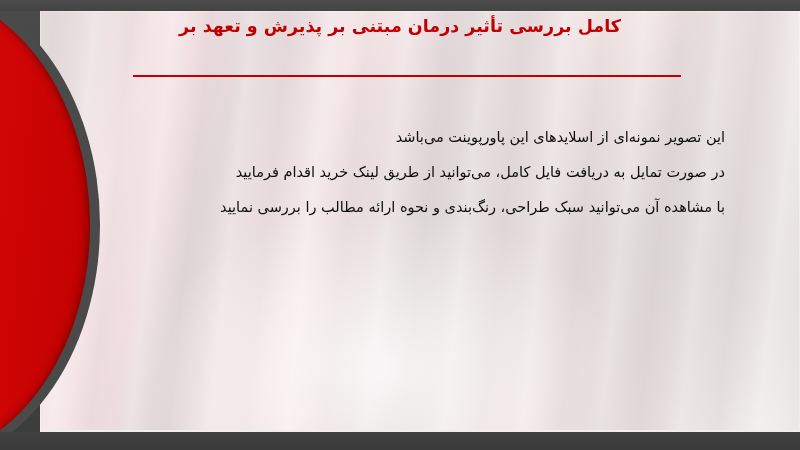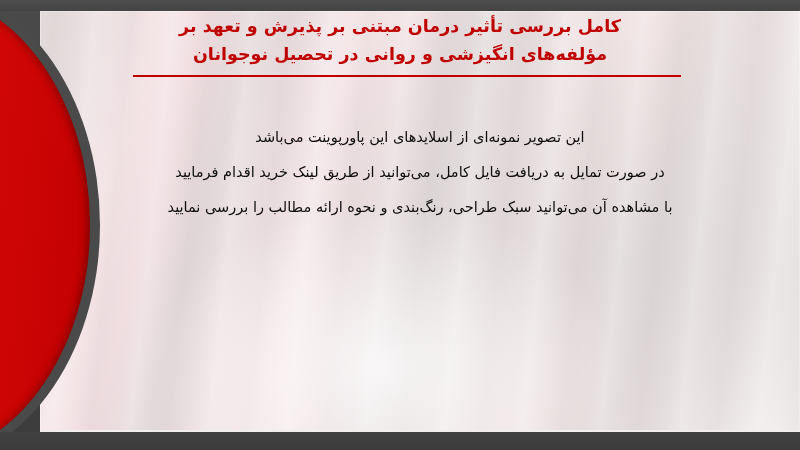--- a/index.html
+++ b/index.html
@@ -132,21 +132,21 @@
     border-top: 2px solid #c00000;
   }
 
   
   .body-block {
     position: absolute;
     right: 75px;
     top: 120px;
     width: 610px;
     direction: rtl;
-    text-align: center;
+    text-align: right;
   }
   .body-line {
     color: #0d0d0d;
     font-size: 14.5px;
     line-height: 35px;
     white-space: nowrap;
   }
 
   
   .bottom-band {
@@ -188,21 +188,20 @@
   </div>
 
   <div class="red-arc-outline"></div>
   <div class="red-arc"></div>
   <div class="red-arc-shadow"></div>
 
   <div class="top-band"></div>
 
   <div class="title-block">
     <div class="title-line">کامل بررسی تأثیر درمان مبتنی بر پذیرش و تعهد بر</div>
-    <div class="title-line">مؤلفه‌های انگیزشی و روانی در تحصیل نوجوانان</div>
   </div>
   <div class="title-rule"></div>
 
   <div class="body-block">
     <div class="body-line">این تصویر نمونه‌ای از اسلایدهای این پاورپوینت می‌باشد</div>
     <div class="body-line">در صورت تمایل به دریافت فایل کامل، می‌توانید از طریق لینک خرید اقدام فرمایید</div>
     <div class="body-line">با مشاهده آن می‌توانید سبک طراحی، رنگ‌بندی و نحوه ارائه مطالب را بررسی نمایید</div>
   </div>
 
   <div class="bottom-hairline"></div>

